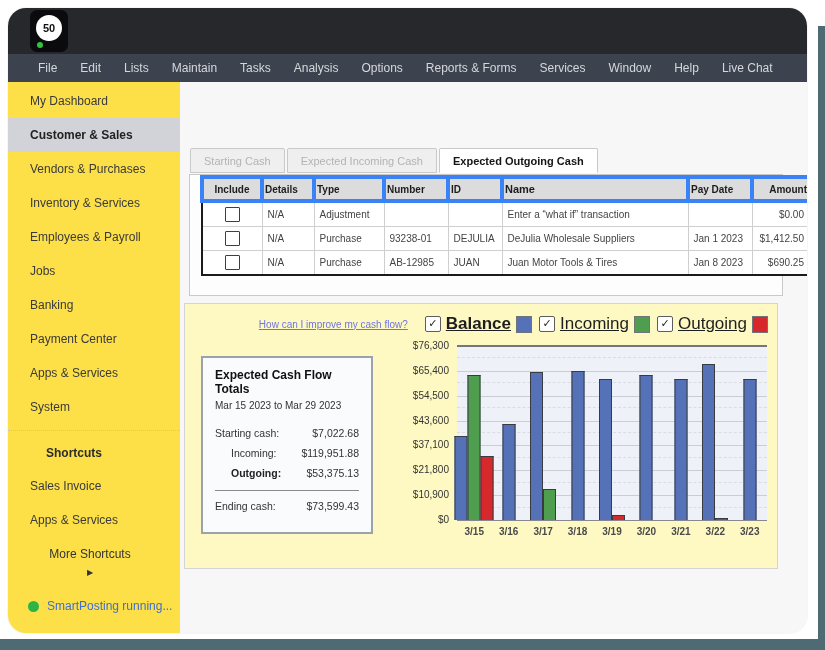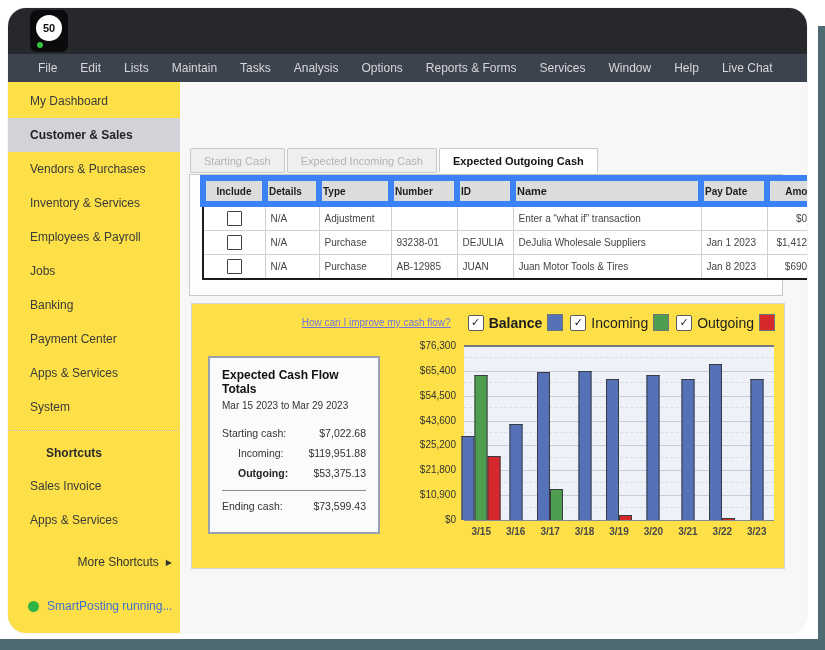--- a/index.html
+++ b/index.html
@@ -17,67 +17,67 @@
 
   .menubar{height:28px;background:#3d434e;display:flex;align-items:center;padding-left:30px;gap:23px;}
   .menu-item{color:#d5d7db;font-size:12px;cursor:default;white-space:nowrap;}
 
   .main{display:flex;height:551px;}
   .sidebar{position:relative;width:172px;background:#fde047;flex:none;padding-top:2px;}
   .nav-item{height:34px;display:flex;align-items:center;padding-left:22px;font-size:12px;color:#3a3a3a;cursor:default;}
   .nav-item.selected{background:#d1d3d8;font-weight:bold;color:#222;}
   .side-divider{border-top:1px dotted #c2c3c6;margin:6px 0;}
   .shortcuts-title{height:32px;display:flex;align-items:center;padding-left:38px;font-size:12px;font-weight:bold;color:#2c2c2c;}
-  .more-shortcuts{height:34px;display:flex;align-items:center;justify-content:flex-end;padding-right:8px;
-    font-size:12px;color:#333;gap:7px;margin-top:8px;}
+  .more-shortcuts{height:34px;display:flex;align-items:center;justify-content:center;padding-right:8px;
+    font-size:12px;color:#333;gap:7px;margin-top:8px;flex-direction:column;}
   .more-arrow{font-size:8px;color:#333;}
   .side-status{position:absolute;left:20px;bottom:20px;display:flex;align-items:center;gap:8px;}
   .status-dot{width:11px;height:11px;border-radius:50%;background:#2fb344;}
   .status-text{font-size:12px;color:#3f6fd1;}
 
   .content{position:relative;flex:1;background:#f7f7f8;}
 
   .tabs{position:absolute;top:66px;left:10px;display:flex;z-index:3;}
   .tab{padding:6px 13px 5px;font-size:11px;border:1px solid #c9c9c9;background:#efefef;color:#b3b3b3;
     margin-right:2px;border-radius:2px 2px 0 0;cursor:default;white-space:nowrap;}
   .tab.active{background:#ffffff;color:#141414;font-weight:bold;border-bottom:1px solid #ffffff;}
 
   .table-panel{position:absolute;top:92px;left:9px;width:594px;height:122px;background:#fdfdfd;
     border:1px solid #c9c9c9;box-sizing:border-box;z-index:2;}
   .select-row{display:flex;align-items:center;gap:6px;padding:5px 0 4px 9px;font-size:10px;}
   .select-label{color:#222;font-weight:bold;}
   .select-link{color:#4a6fd9;text-decoration:underline;cursor:pointer;}
 
   table.cash{border-collapse:collapse;table-layout:fixed;width:572px;margin:0 10px;
     border:2px solid #1b1b1b;font-size:10px;background:#fff;}
-  table.cash th{background:#dcdcdc;border:6px solid #3b82f6;padding:4px 1px;text-align:left;color:#1c1c1c;white-space:nowrap;}
+  table.cash th{background:#dcdcdc;border:4px solid #3b82f6;padding:4px 1px;text-align:left;color:#1c1c1c;white-space:nowrap;}
   table.cash td{border:1px solid #cfcfcf;padding:3px 5px;color:#444;height:17px;white-space:nowrap;overflow:hidden;}
   table.cash th.c-include{width:54px;text-align:center;}
   table.cash th.c-details{width:46px;}
   table.cash th.c-type{width:64px;}
   table.cash th.c-number{width:58px;}
   table.cash th.c-id{width:48px;}
   table.cash th.c-name{width:180px;font-size:11px;}
   table.cash th.c-paydate{width:58px;}
   table.cash th.c-amount{width:52px;text-align:right;}
   td.cell-include{text-align:center;}
   td.cell-details{color:#9a9a9a;}
   td.cell-paydate{color:#e06363;}
   td.cell-amount{text-align:right;color:#222;}
   .row-checkbox{display:inline-block;width:13px;height:13px;border:1.5px solid #3f3f3f;background:#fff;
     border-radius:1px;vertical-align:middle;cursor:pointer;}
 
-  .chart-panel{position:absolute;top:221px;left:11px;width:594px;height:266px;background:#fde047;
+  .chart-panel{position:absolute;top:221px;left:4px;width:594px;height:266px;background:#fef9c3;
     border:1px solid #d4d4d4;box-sizing:border-box;}
   .legend-row{position:absolute;top:10px;right:9px;display:flex;align-items:center;gap:7px;}
   .cash-link{font-size:10px;color:#6f74e0;text-decoration:underline;margin-right:10px;cursor:pointer;white-space:nowrap;}
   .legend-item{display:flex;align-items:center;gap:5px;}
   .legend-check{width:14px;height:14px;border:1.5px solid #5d5d5d;border-radius:2px;background:#fff;
     font-size:11px;line-height:13px;text-align:center;color:#222;cursor:pointer;}
-  .legend-label{font-size:14px;color:#1e1e1e;}
+  .legend-label{font-size:17px;color:#1e1e1e;text-decoration:underline;}
   .legend-label.bold{font-weight:bold;}
   .legend-swatch{width:14px;height:15px;border:1px solid #70747a;}
 
   .totals-box{position:absolute;left:16px;top:52px;width:172px;background:#fafbfd;
     border:2px solid #9aa2ab;padding:10px 12px 12px;box-sizing:border-box;}
   .totals-title{font-size:12px;font-weight:bold;color:#111;}
   .totals-range{font-size:10px;color:#333;margin-top:4px;}
   .totals-rows{margin-top:16px;}
   .totals-row{display:flex;justify-content:space-between;font-size:10.5px;color:#333;margin:8px 0;}
   .totals-row .t-label.indent{padding-left:16px;}
@@ -256,21 +256,21 @@
                 <span class="t-value">$73,599.43</span>
               </div>
             </div>
         </div>
 
         <div class="chart">
           <div class="ylabels" id="ylabels">
               <div class="ytick" style="bottom: calc(0% - 5px);">$0</div>
               <div class="ytick" style="bottom: calc(14.2857% - 5px);">$10,900</div>
               <div class="ytick" style="bottom: calc(28.5714% - 5px);">$21,800</div>
-              <div class="ytick" style="bottom: calc(42.8571% - 5px);">$25,200</div>
+              <div class="ytick" style="bottom: calc(42.8571% - 5px);">$37,100</div>
               <div class="ytick" style="bottom: calc(57.1429% - 5px);">$43,600</div>
               <div class="ytick" style="bottom: calc(71.4286% - 5px);">$54,500</div>
               <div class="ytick" style="bottom: calc(85.7143% - 5px);">$65,400</div>
               <div class="ytick" style="bottom: calc(100% - 5px);">$76,300</div>
             </div>
           <div class="plot" id="plot">
               <div class="gridline" style="bottom: calc(14.2857% - 1px);"></div>
               <div class="gridline" style="bottom: calc(28.5714% - 1px);"></div>
               <div class="gridline" style="bottom: calc(42.8571% - 1px);"></div>
               <div class="gridline" style="bottom: calc(57.1429% - 1px);"></div>

